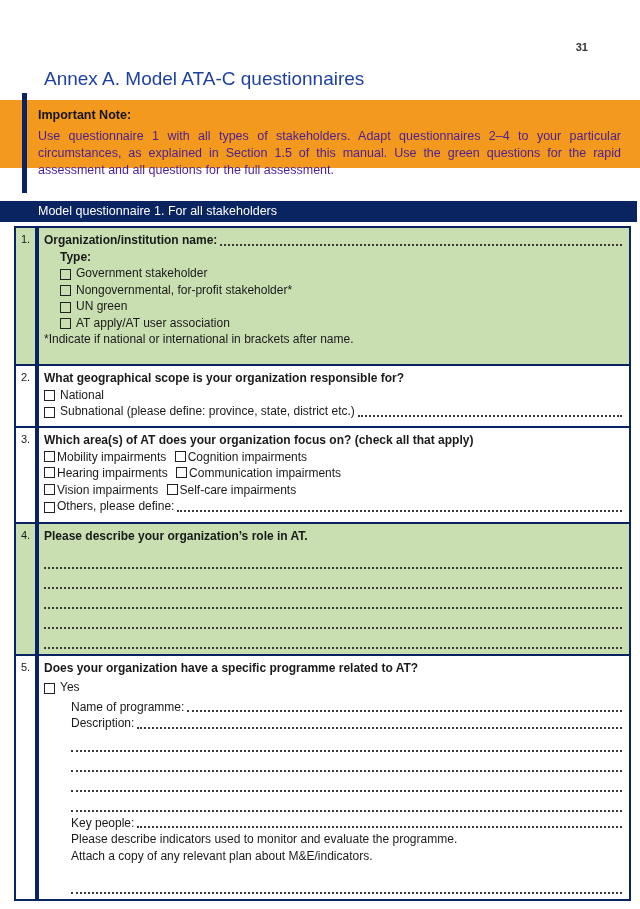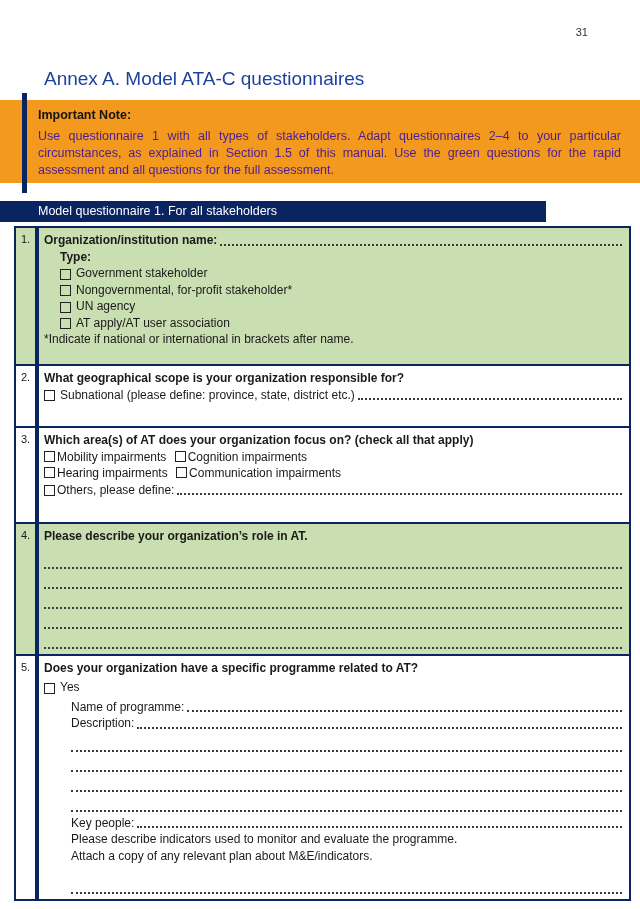--- a/index.html
+++ b/index.html
@@ -6,28 +6,28 @@
     --navy:#0a2462;
     --orange:#f2991e;
     --green:#c9deb1;
     --title-blue:#1f419e;
     --ink:#1a1a1a;
     --dot:#3a3a3a;
   }
   html,body{margin:0;padding:0;background:#fff;}
   .page{position:relative;width:640px;height:909px;background:#fff;overflow:hidden;
         font-family:"Liberation Sans", sans-serif;color:var(--ink);}
-  .pagenum{position:absolute;top:26px;right:52px;font-size:11px;font-weight:normal;color:#333;}
+  .pagenum{position:absolute;top:41px;right:52px;font-size:11px;font-weight:bold;color:#333;}
   .title{position:absolute;left:38px;top:62px;margin:6px;font-size:19px;font-weight:400;color:var(--title-blue);}
-  .note{position:absolute;left:0;top:100px;width:640px;height:83px;background:var(--orange);
+  .note{position:absolute;left:0;top:100px;width:640px;height:68px;background:var(--orange);
         box-sizing:border-box;padding:8px 19px 0 38px;}
   .note-h{font-weight:bold;font-size:12.5px;color:#141414;}
   .note-b{margin-top:6px;font-size:12.5px;line-height:17px;text-align:justify;color:#4c1d95;}
   .accent{position:absolute;left:22px;top:93px;width:5px;height:100px;background:var(--navy);}
-  .qbar{position:absolute;left:0;top:201px;width:546px;height:21px;background:var(--navy);
+  .qbar{position:absolute;left:0;top:201px;width:637px;height:21px;background:var(--navy);
         color:#fff;font-size:12.5px;line-height:21px;padding-left:38px;box-sizing:border-box;}
   .qtable{position:absolute;left:14px;top:226px;width:617px;box-sizing:border-box;
           border:2px solid var(--navy);background:#fff;}
   .qrow{display:flex;border-bottom:2px solid var(--navy);box-sizing:border-box;}
   .qrow:last-child{border-bottom:none;}
   .qrow.green{background:var(--green);}
   .r1{min-height:138px;} .r2{min-height:62px;} .r3{min-height:96px;} .r4{min-height:124px;} .r5{min-height:212px;}
   .qnum{flex:0 0 19px;border-right:4px solid var(--navy);font-size:11px;padding-top:5px;
         text-align:center;box-sizing:content-box;}
   .qcell{flex:1;min-width:0;padding:4px 7px 5px 5px;font-size:12px;}
@@ -84,37 +84,41 @@
         <div class="line ind1">
           <span class="cbx"></span>
           <span>Government stakeholder</span>
         </div>
         <div class="line ind1">
           <span class="cbx"></span>
           <span>Nongovernmental, for-profit stakeholder*</span>
         </div>
         <div class="line ind1">
           <span class="cbx"></span>
-          <span>UN agency</span>
+          <span>UN green</span>
         </div>
         <div class="line ind1">
           <span class="cbx"></span>
           <span>AT apply/AT user association</span>
         </div>
         <div class="line">
           <span>*Indicate if national or international in brackets after name.</span>
         </div>
       </div>
     </div>
 
     <div class="qrow r2">
       <div class="qnum">2.</div>
       <div class="qcell">
         <div class="line">
           <span class="b">What geographical scope is your organization responsible for?</span>
+        </div>
+        <div class="line">
+          <span class="cbx"></span>
+          <span>National</span>
         </div>
         <div class="line">
           <span class="cbx"></span>
           <span class="nw">Subnational (please define: province, state, district etc.)</span>
           <span class="dots"></span>
         </div>
       </div>
     </div>
 
     <div class="qrow r3">
@@ -124,20 +128,24 @@
           <span class="b">Which area(s) of AT does your organization focus on? (check all that apply)</span>
         </div>
         <div class="pline">
           <span class="cbx inl"></span><span>Mobility impairments</span>
           <span class="cbx inl ml"></span><span>Cognition impairments</span>
         </div>
         <div class="pline">
           <span class="cbx inl"></span><span>Hearing impairments</span>
           <span class="cbx inl ml"></span><span>Communication impairments</span>
         </div>
+        <div class="pline">
+          <span class="cbx inl"></span><span>Vision impairments</span>
+          <span class="cbx inl ml"></span><span>Self-care impairments</span>
+        </div>
         <div class="line">
           <span class="cbx tight"></span>
           <span class="nw">Others, please define:</span>
           <span class="dots"></span>
         </div>
       </div>
     </div>
 
     <div class="qrow green r4">
       <div class="qnum">4.</div>

